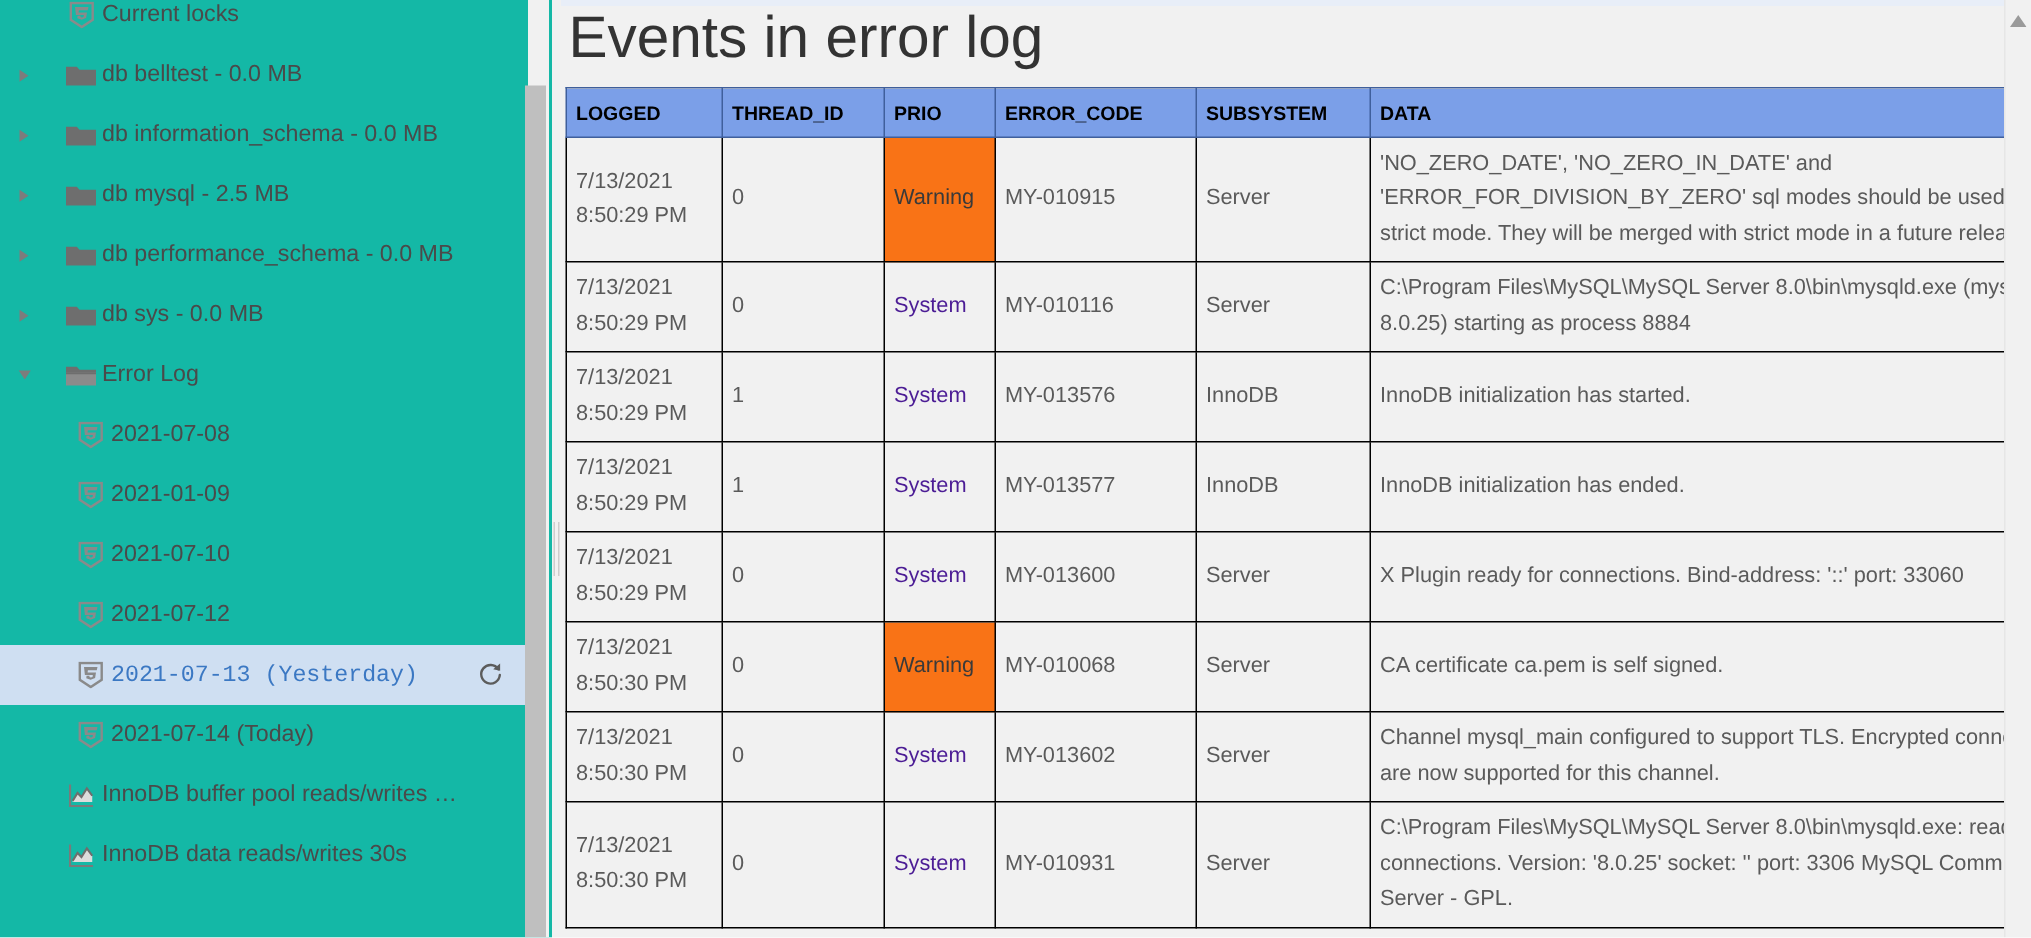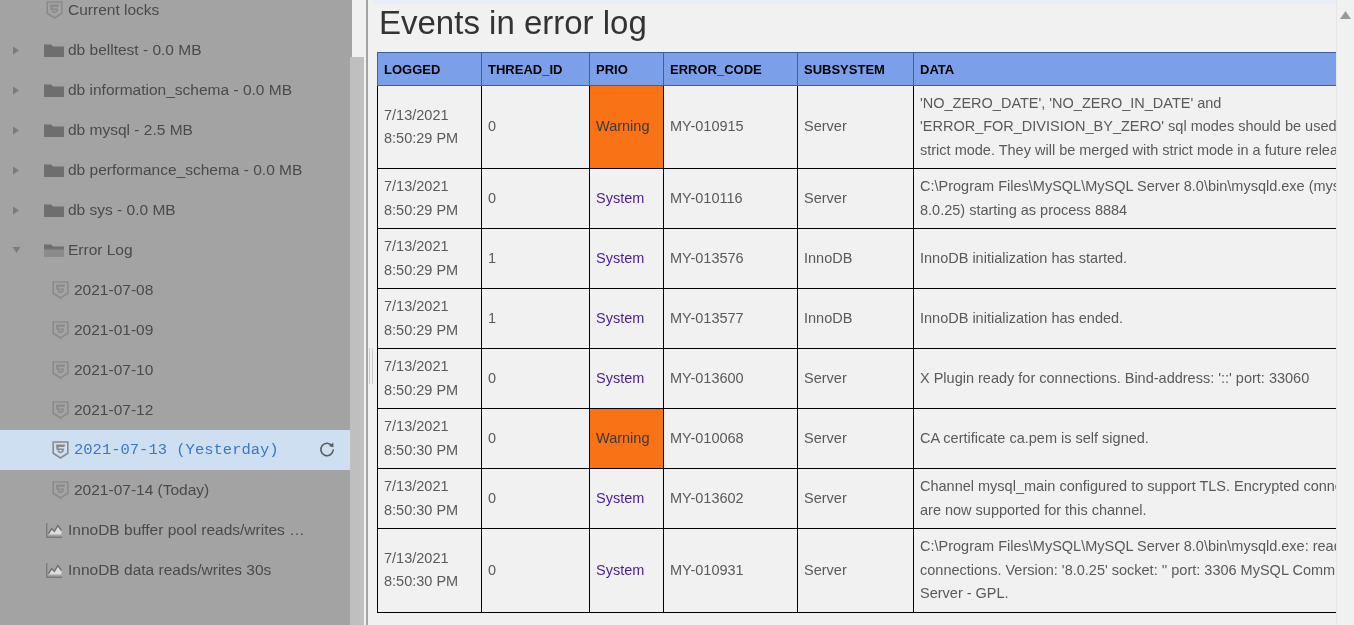--- a/index.html
+++ b/index.html
@@ -14,21 +14,21 @@
     width: 1354px; height: 625px;
     display: flex;
     background: #f1f1f1;
   }
 
   
   .sidebar {
     position: relative;
     width: 368px;
     height: 625px;
-    background: #a3a3a3;
+    background: #14b8a6;
     overflow: hidden;
     flex: 0 0 368px;
   }
   .tree {
     position: absolute;
     top: -10px;
     left: 0;
     width: 353px;
   }
   .tree-row {
@@ -123,21 +123,21 @@
     height: 625px;
     background: #f1f1f1;
     overflow: hidden;
   }
   .main-inner {
     position: absolute;
     left: 0; top: 0;
     width: 980px;
   }
   .page-title {
-    font-size: 33px;
+    font-size: 39px;
     font-weight: normal;
     color: #333333;
     padding: 4px 0 10px 5px;
     letter-spacing: 0px;
   }
   table.events {
     border-collapse: collapse;
     table-layout: fixed;
     width: 969px;
     margin-left: 3px;

